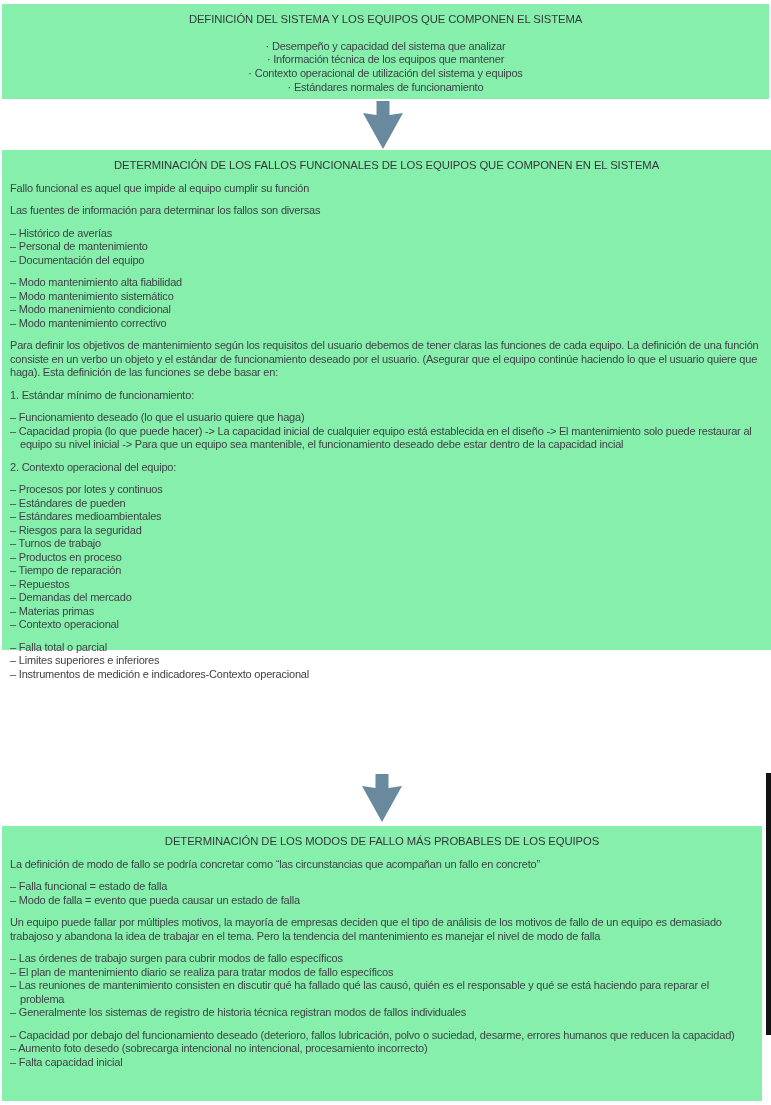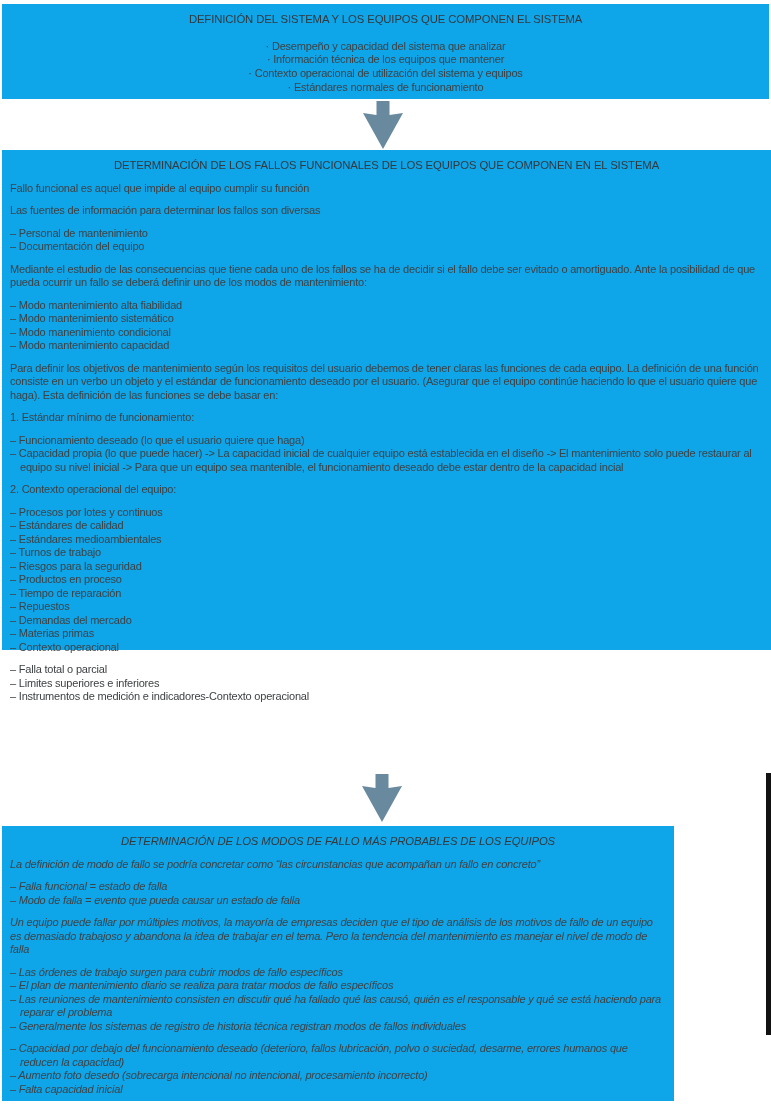--- a/index.html
+++ b/index.html
@@ -1,28 +1,28 @@
 <!DOCTYPE html>
 <html><head>
 <meta charset="utf-8">
 <style>
   html,body{margin:0;padding:0;background:#fff;}
   .page{position:relative;width:771px;height:1105px;background:#ffffff;overflow:hidden;
         font-family:"Liberation Sans","DejaVu Sans",sans-serif;color:#3e4245;}
-  .box{position:absolute;background:#0ea5e9;font-size:11px;line-height:13.5px;letter-spacing:-0.2px;}
+  .box{position:absolute;background:#86efac;font-size:11px;line-height:13.5px;letter-spacing:-0.2px;}
   .box-title{text-align:center;font-size:11.3px;letter-spacing:-0.1px;color:#34383b;padding-top:9px;}
   .centered-bullets{text-align:center;margin-top:13px;}
   .centered-bullets div{line-height:13.7px;}
   .para{margin:9px 8px;}
   .num-head{margin:9px 8px;}
   .list{margin:9px 8px;}
   .li{padding-left:10px;text-indent:-10px;line-height:13.5px;}
   .box1{left:2px;top:4px;width:767px;height:95px;}
   .box2{left:2px;top:150px;width:769px;height:500px;box-sizing:border-box;padding-bottom:6px;}
-  .box3{left:2px;top:826px;width:672px;height:275px;box-sizing:border-box;font-style:italic;}
+  .box3{left:2px;top:826px;width:760px;height:275px;box-sizing:border-box;}
   .arrow{position:absolute;width:40px;height:48px;}
   .arrow1{left:363px;top:101px;}
   .arrow2{left:362px;top:774px;}
   .scan-bar{position:absolute;right:0;top:773px;width:5px;height:262px;background:#121212;}
 </style>
 </head>
 <body>
 
 <div class="page">
 
@@ -40,49 +40,49 @@
     <polygon points="13.5,0 26.5,0 26.5,14 40,12 20,48 0,12 13.5,14" fill="#69899e"></polygon>
   </svg>
 
   <div class="box box2">
     <div class="box-title">DETERMINACIÓN DE LOS FALLOS FUNCIONALES DE LOS EQUIPOS QUE COMPONEN EN EL SISTEMA</div>
 
     <p class="para">Fallo funcional es aquel que impide al equipo cumplir su función</p>
     <p class="para">Las fuentes de información para determinar los fallos son diversas</p>
 
     <div class="list">
+      <div class="li">– Histórico de averías</div>
       <div class="li">– Personal de mantenimiento</div>
       <div class="li">– Documentación del equipo</div>
     </div>
 
-    <p class="para">Mediante el estudio de las consecuencias que tiene cada uno de los fallos se ha de decidir si el fallo debe ser evitado o amortiguado. Ante la posibilidad de que pueda ocurrir un fallo se deberá definir uno de los modos de mantenimiento:</p>
 
     <div class="list">
       <div class="li">– Modo mantenimiento alta fiabilidad</div>
       <div class="li">– Modo mantenimiento sistemático</div>
       <div class="li">– Modo manenimiento condicional</div>
-      <div class="li">– Modo mantenimiento capacidad</div>
+      <div class="li">– Modo mantenimiento correctivo</div>
     </div>
 
     <p class="para">Para definir los objetivos de mantenimiento según los requisitos del usuario debemos de tener claras las funciones de cada equipo. La definición de una función consiste en un verbo un objeto y el estándar de funcionamiento deseado por el usuario. (Asegurar que el equipo continúe haciendo lo que el usuario quiere que haga). Esta definición de las funciones se debe basar en:</p>
     <p class="num-head">1. Estándar mínimo de funcionamiento:</p>
 
     <div class="list">
       <div class="li">– Funcionamiento deseado (lo que el usuario quiere que haga)</div>
       <div class="li">– Capacidad propia (lo que puede hacer) -&gt; La capacidad inicial de cualquier equipo está establecida en el diseño -&gt; El mantenimiento solo puede restaurar al equipo su nivel inicial -&gt; Para que un equipo sea mantenible, el funcionamiento deseado debe estar dentro de la capacidad incial</div>
     </div>
 
     <p class="num-head">2. Contexto operacional del equipo:</p>
 
     <div class="list">
       <div class="li">– Procesos por lotes y continuos</div>
-      <div class="li">– Estándares de calidad</div>
+      <div class="li">– Estándares de pueden</div>
       <div class="li">– Estándares medioambientales</div>
+      <div class="li">– Riesgos para la seguridad</div>
       <div class="li">– Turnos de trabajo</div>
-      <div class="li">– Riesgos para la seguridad</div>
       <div class="li">– Productos en proceso</div>
       <div class="li">– Tiempo de reparación</div>
       <div class="li">– Repuestos</div>
       <div class="li">– Demandas del mercado</div>
       <div class="li">– Materias primas</div>
       <div class="li">– Contexto operacional</div>
     </div>
 
 
     <div class="list">

